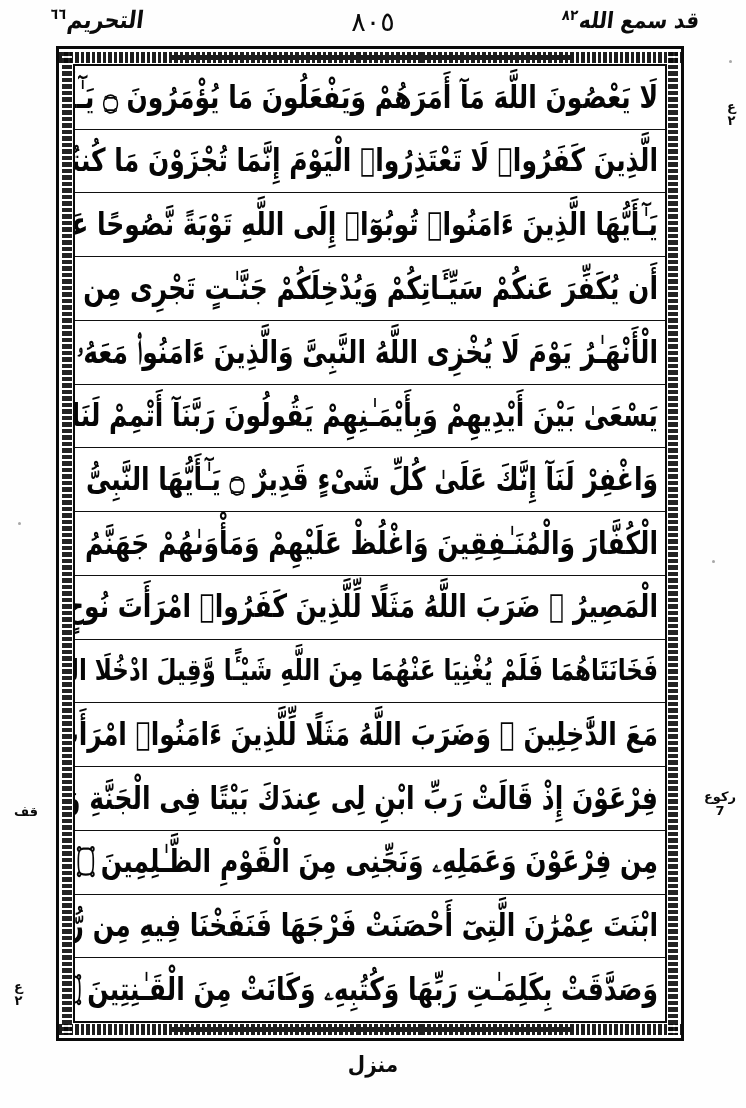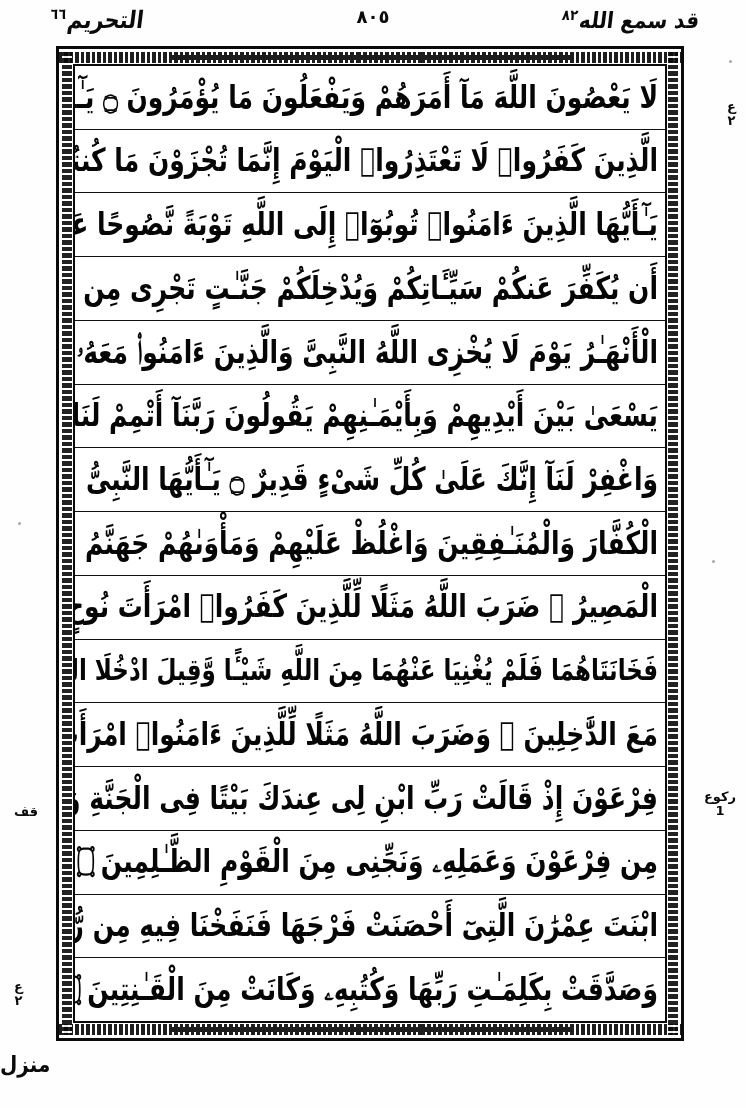--- a/index.html
+++ b/index.html
@@ -49,22 +49,22 @@
   }
   .hdr-surah .num {
     font-size: 13px;
     vertical-align: super;
     margin-right: 2px;
   }
   .hdr-page {
     left: 50%;
     transform: translateX(-50%);
     top: 0px;
-    font-size: 18px;
-    font-weight: 700;
+    font-size: 27px;
+    font-weight: 400;
     letter-spacing: 1px;
   }
   .hdr-juz {
     right: 0;
     top: 2px;
     font-size: 20px;
     font-weight: 700;
     transform: skewX(-7deg) scaleY(1.12);
     transform-origin: right bottom;
   }
@@ -213,20 +213,21 @@
   .margin-note.right-2 { right: 10px; top: 790px; }
   .margin-note.left-1  { left: 14px;  top: 805px; }
   .margin-note.left-2  { left: 14px;  top: 980px; }
 
   
   .footer {
     position: absolute;
     left: 0;
     right: 0;
     top: 1052px;
+    text-align: center;
   }
   .footer-text {
     display: inline-block;
     direction: rtl;
     unicode-bidi: bidi-override;
     font-family: "DejaVu Sans", sans-serif;
     font-size: 20px;
     font-weight: 700;
     color: #0b0b0b;
     transform: scaleY(1.1);
@@ -311,21 +312,21 @@
         </div>
       <div class="ayah-line">
           <div class="ayah-text">وَصَدَّقَتْ بِكَلِمَـٰتِ رَبِّهَا وَكُتُبِهِۦ وَكَانَتْ مِنَ الْقَـٰنِتِينَ ۝</div>
         </div>
     </div>
   </div>
 
   <div class="margin-note right-1">ع
 ٢</div>
   <div class="margin-note right-2">رکوع
-1</div>
+7</div>
   <div class="margin-note left-1">قف</div>
   <div class="margin-note left-2">ع
 ٢</div>
 
   <div class="footer">
     <span class="footer-text">منزل</span>
   </div>
 
   <div class="speck" style="left:18px; top:522px;"></div>
   <div class="speck" style="left:712px; top:560px;"></div>

